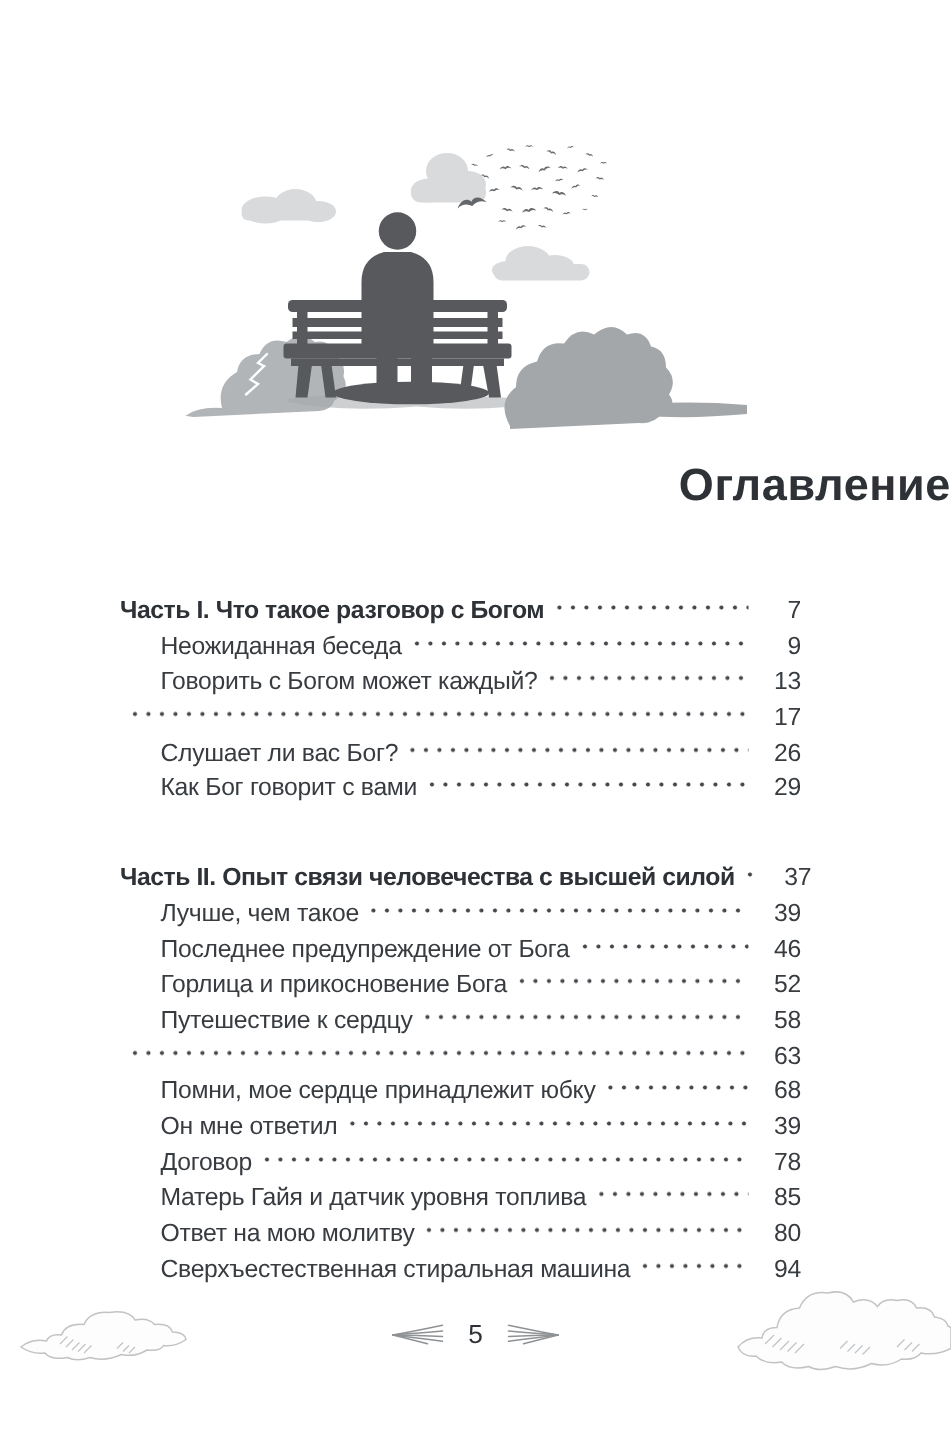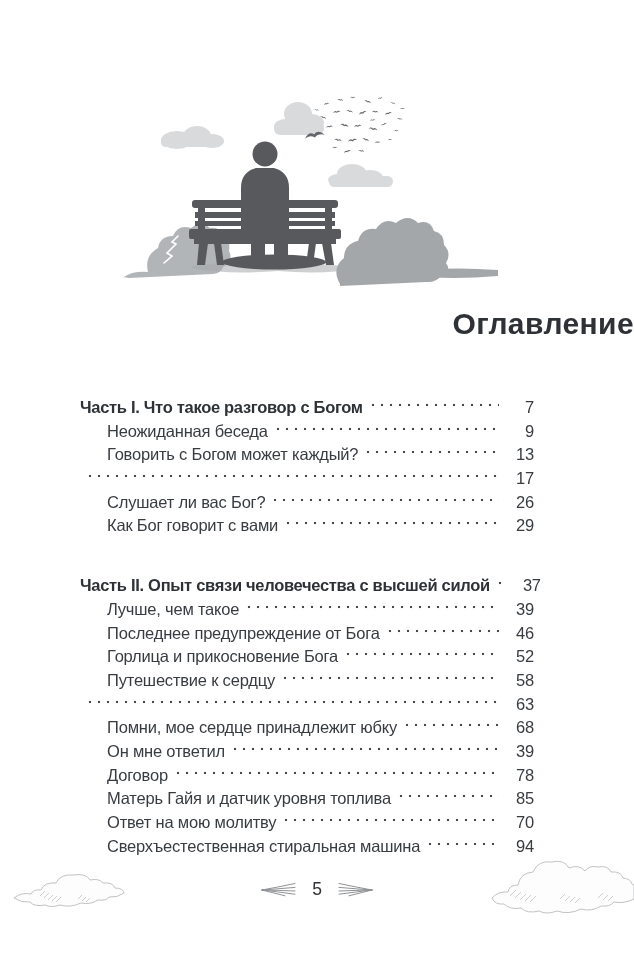--- a/index.html
+++ b/index.html
@@ -225,21 +225,21 @@
           <span class="toc-page">78</span>
         </div>
         <div class="toc-row toc-item">
           <span class="toc-label">Матерь Гайя и датчик уровня топлива</span>
           <span class="leader"></span>
           <span class="toc-page">85</span>
         </div>
         <div class="toc-row toc-item">
           <span class="toc-label">Ответ на мою молитву</span>
           <span class="leader"></span>
-          <span class="toc-page">70</span>
+          <span class="toc-page">80</span>
         </div>
         <div class="toc-row toc-item">
           <span class="toc-label">Сверхъестественная стиральная машина</span>
           <span class="leader"></span>
           <span class="toc-page">94</span>
         </div>
       </div>
     </div>
 
   <div class="footer">

